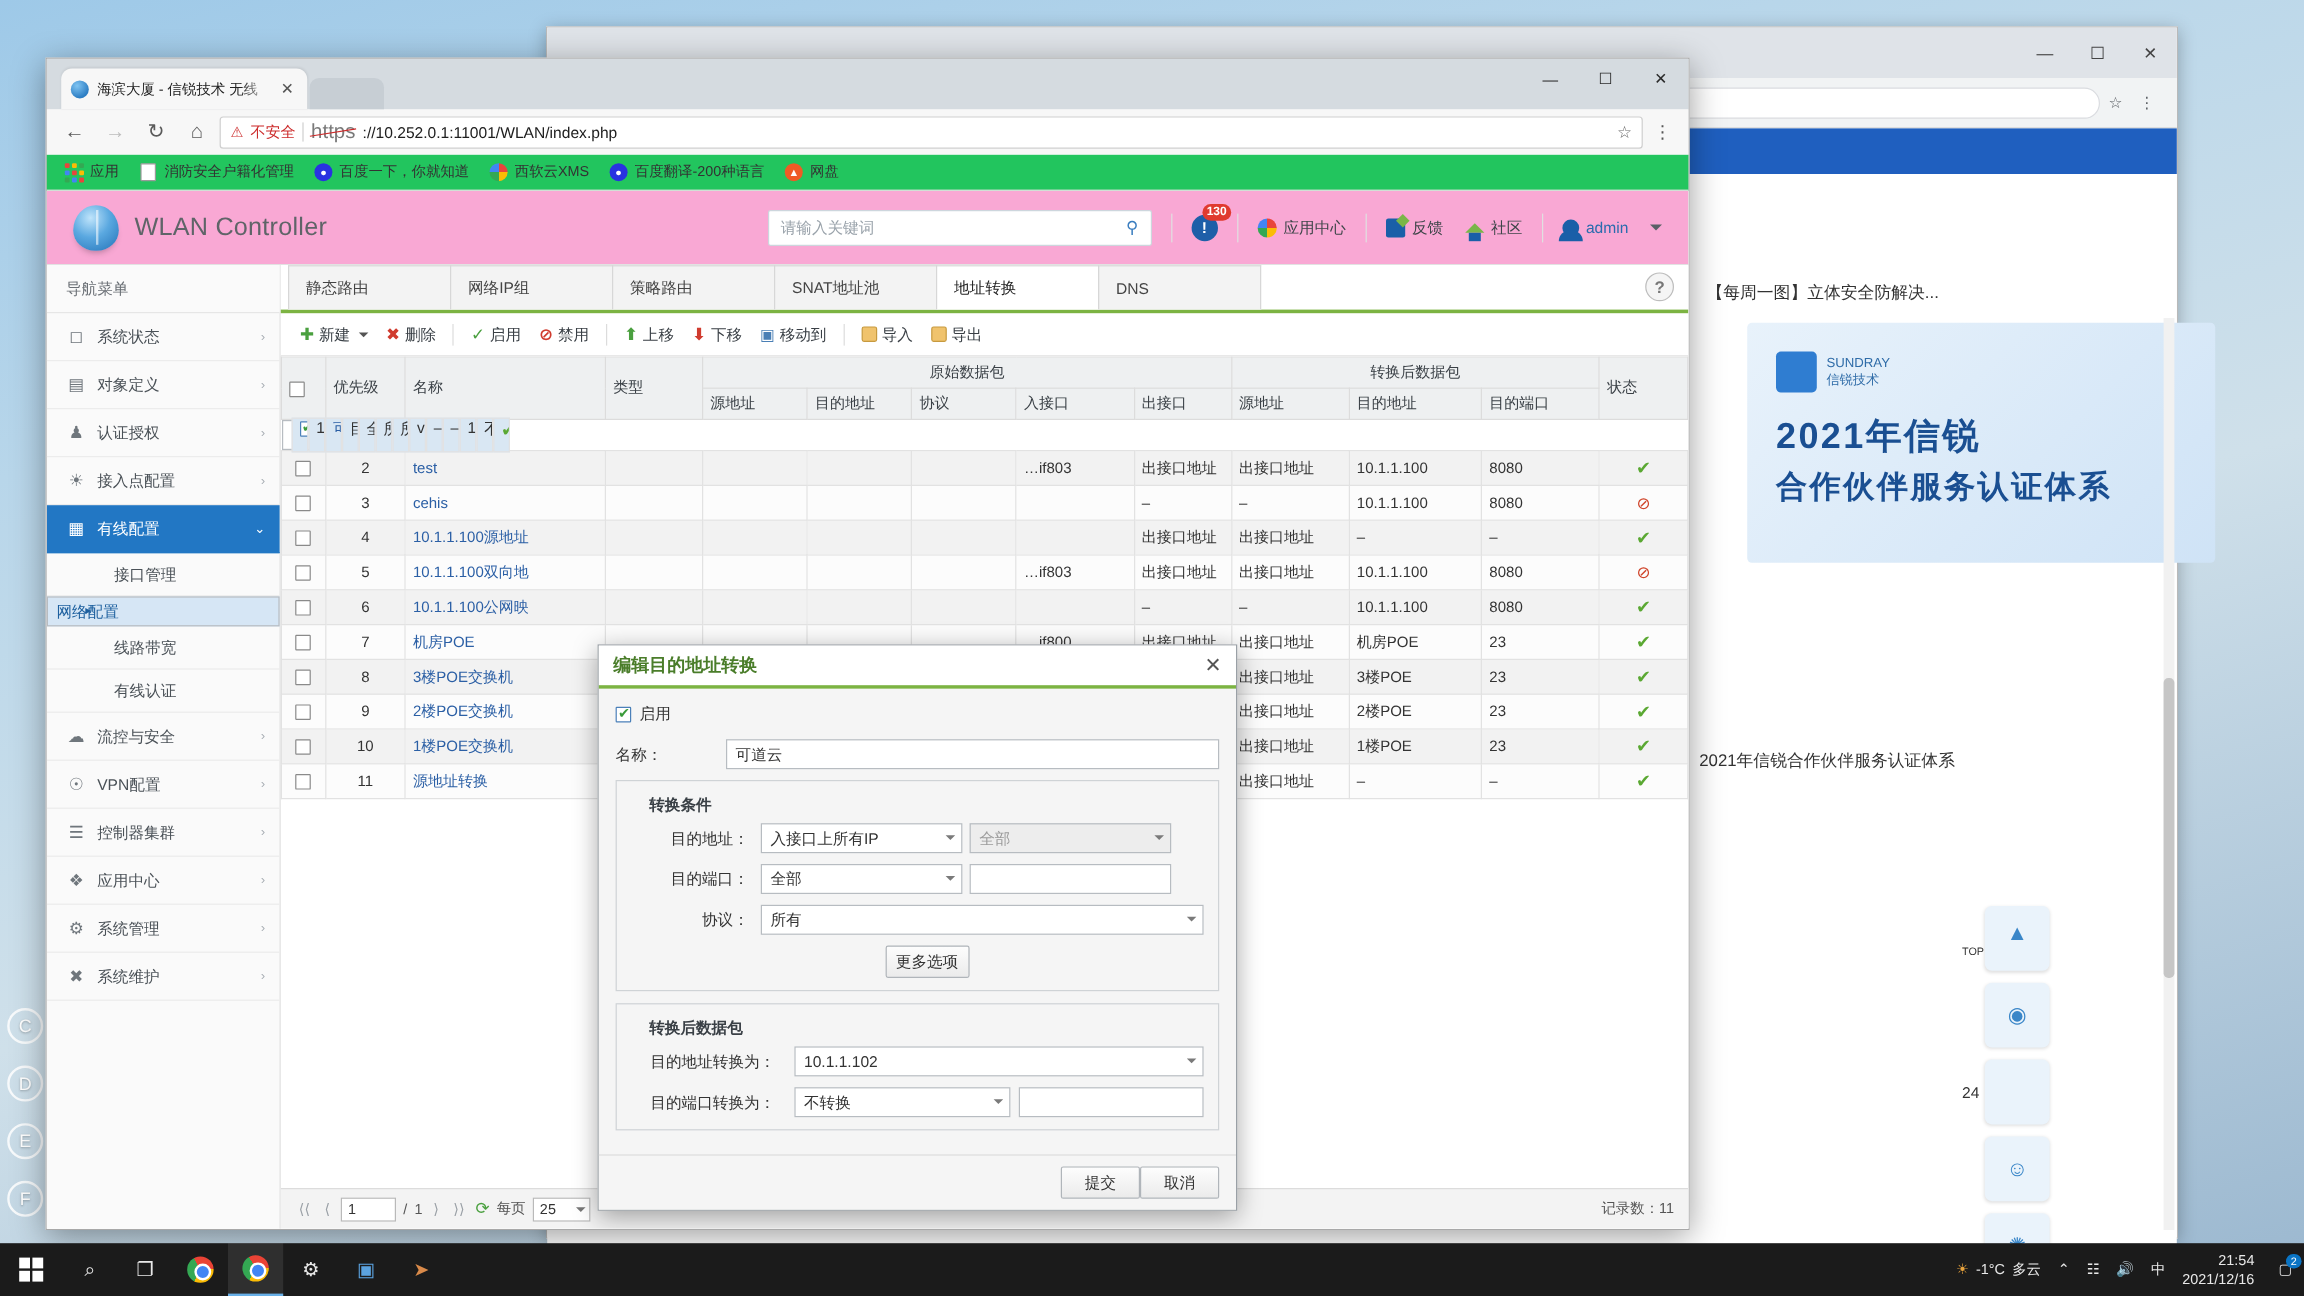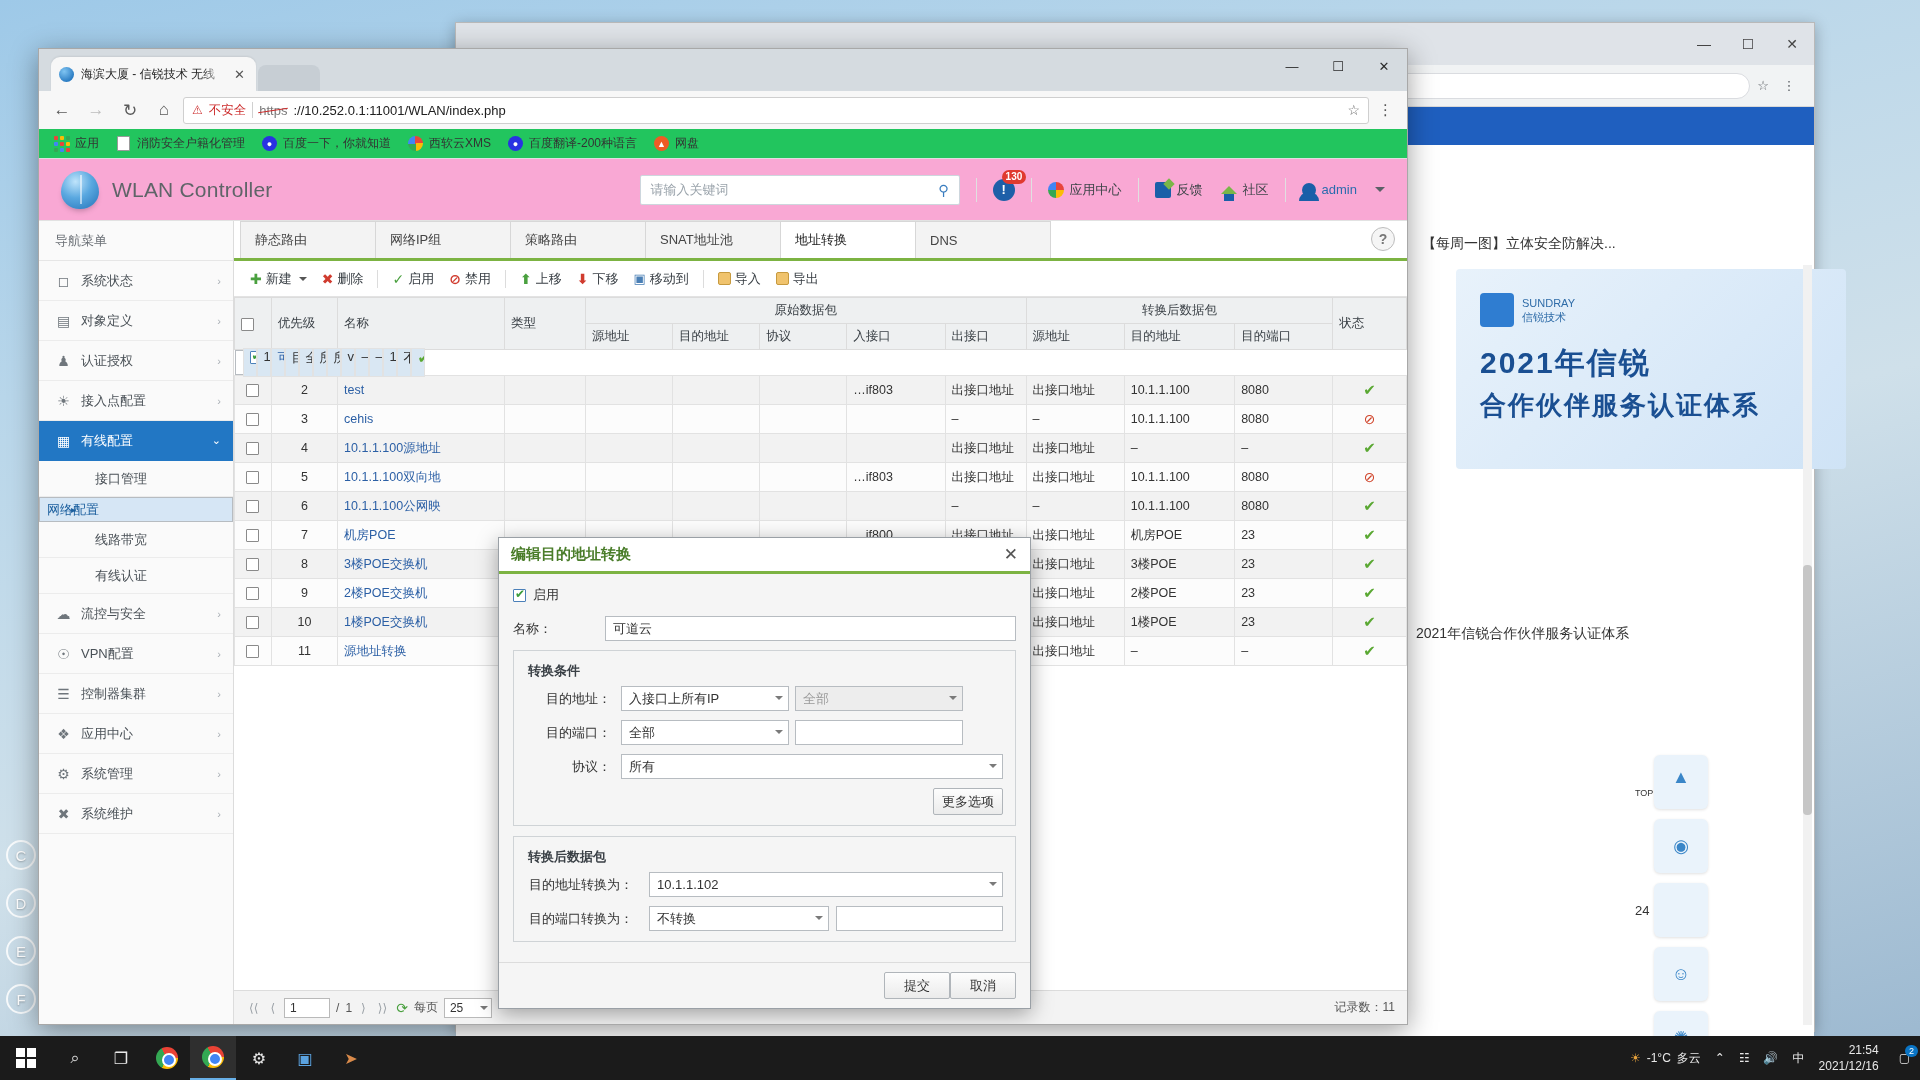--- a/index.html
+++ b/index.html
@@ -86,21 +86,21 @@
 
   .omnirow { height:38px; background:#f7f7f7; display:flex; align-items:center; padding:0 8px; gap:4px; }
   .nav-ico { width:30px;height:30px;display:flex;align-items:center;justify-content:center;
       font-size:17px;color:#5a5a5a;border-radius:50%; }
   .nav-ico.dis { color:#bdbdbd; }
   .omnibox { flex:1; height:27px; background:#fff; border:1px solid #cfcfcf; border-radius:3px;
       display:flex; align-items:center; padding:0 8px; gap:6px; }
   .warn-tri { color:#cc2b2b; font-size:12px; }
   .insec { color:#cc2b2b; font-size:12.5px; }
   .vsep { width:1px;height:16px;background:#d0d0d0; }
-  .scheme { color:#7a7a7a; position:relative; font-size:13px; }
+  .scheme { color:#7a7a7a; position:relative; font-size:17px; }
   .scheme:after { content:""; position:absolute; left:-1px; right:-1px; top:50%;
       height:1px; background:#cc2b2b; transform:rotate(-9deg); }
   .urlrest { color:#202020; font-size:13px; }
   .omni-star { margin-left:auto; color:#6a6a6a; font-size:14px; }
   .omni-menu { width:26px;text-align:center;color:#555;font-size:15px;letter-spacing:1px; }
 
   .bmbar { height:30px; background:#22c55e; border-bottom:1px solid #dfdfdf;
       display:flex; align-items:center; padding:0 8px; gap:3px; }
   .bm { display:flex; align-items:center; gap:6px; padding:3px 7px; font-size:12px; color:#333;
       border-radius:3px; white-space:nowrap; max-width:150px; overflow:hidden; }
@@ -231,21 +231,21 @@
   .row { display:flex; align-items:center; margin-bottom:9px; }
   .lbl { width:92px; font-size:13px; color:#333; }
   .lbl.r { text-align:right; padding-right:10px; }
   .inp { flex:1; height:25px; border:1px solid #b7bcc1; background:#fff; font-size:13px;
       color:#333; display:flex; align-items:center; padding:0 7px; }
   .sel { height:25px; border:1px solid #b7bcc1; background:#fff; font-size:13px; color:#333;
       display:flex; align-items:center; padding:0 7px; position:relative; }
   .sel .cv { position:absolute; right:5px; top:9px; width:0;height:0;
       border-left:4px solid transparent;border-right:4px solid transparent;border-top:4px solid #7a7a7a; }
   .sel.dis { background:#ededed; color:#9b9b9b; }
-  .fset { border:1px solid #cfd3d6; padding:12px 12px 8px 15px; margin:4px 0 10px 0; background:#f5f5f5; }
+  .fset { border:1px solid #cfd3d6; padding:12px 12px 8px 28px; margin:4px 0 10px 0; background:#f5f5f5; }
   .fset > .lg { font-size:13px; font-weight:bold; color:#3a4046; background:#f5f5f5;
       padding:0 5px; margin:-20px 0 6px -6px; display:inline-block; }
   .btn { min-width:66px; height:27px; border:1px solid #b0b5ba; background:linear-gradient(#fdfdfd,#ebebeb);
       font-size:13px; color:#333; display:flex; align-items:center; justify-content:center;
       cursor:pointer; border-radius:2px; }
   .dlg-ft { border-top:1px solid #dcdcdc; padding:9px 14px; display:flex; justify-content:flex-end;
       background:#f5f5f5; }
   .chk-row { display:flex; align-items:center; gap:7px; margin-bottom:12px; font-size:13px; color:#333; }
 
   
@@ -862,21 +862,21 @@
           </div>
 
           <div class="row">
             <span class="lbl r">协议：</span>
             <span class="sel" style="flex:1">
               <span>所有</span>
               <span class="cv"></span>
             </span>
           </div>
 
-          <div class="row" style="justify-content:flex-end;margin-bottom:2px">
+          <div class="row" style="justify-content:center;margin-bottom:2px">
             <span class="btn" style="min-width:70px">更多选项</span>
           </div>
         </div>
 
         <div class="fset">
           <div class="lg">转换后数据包</div>
 
           <div class="row">
             <span class="lbl" style="width:120px">目的地址转换为：</span>
             <span class="sel" style="flex:1">

